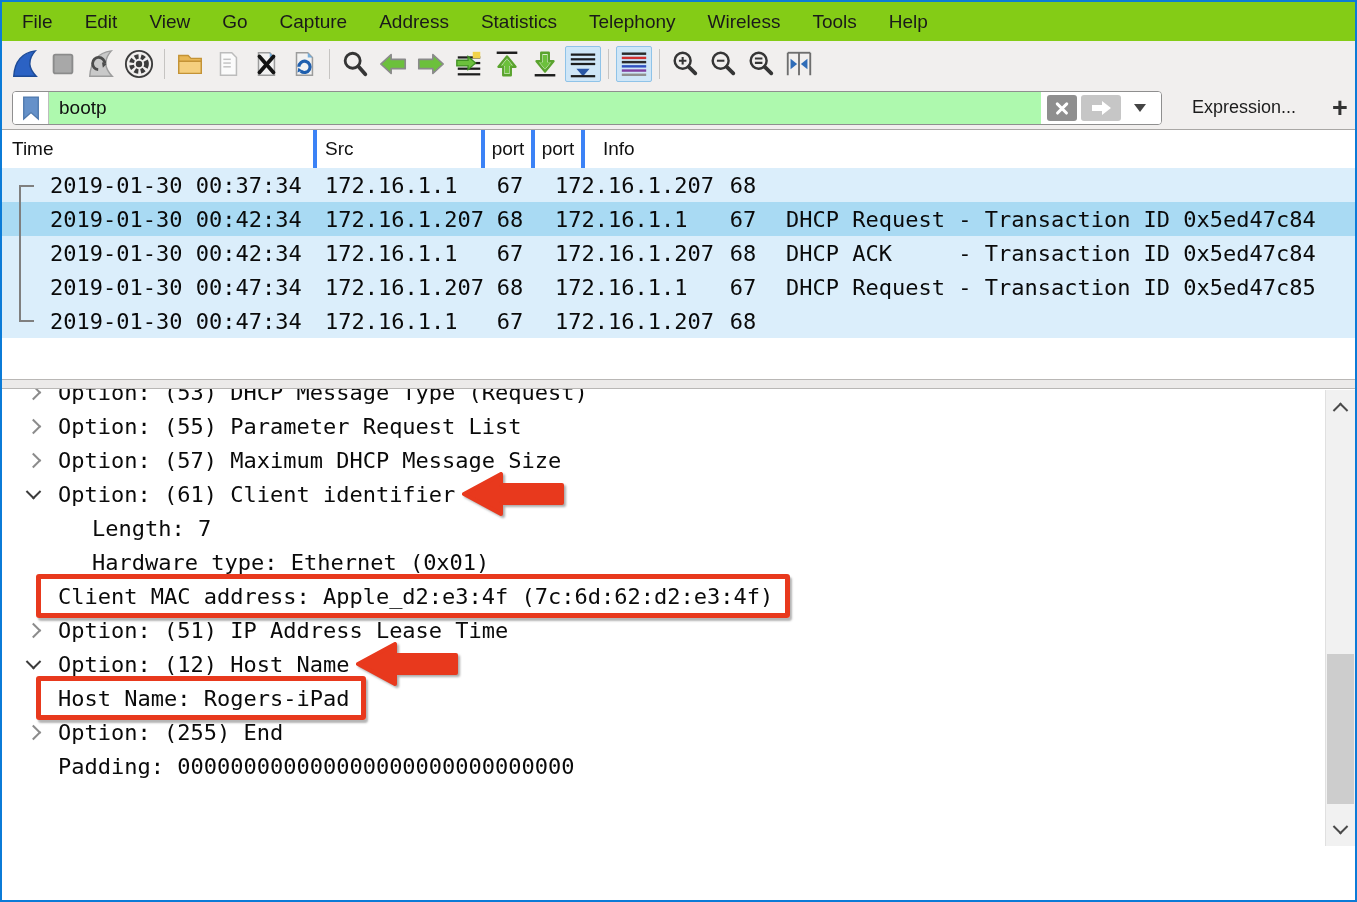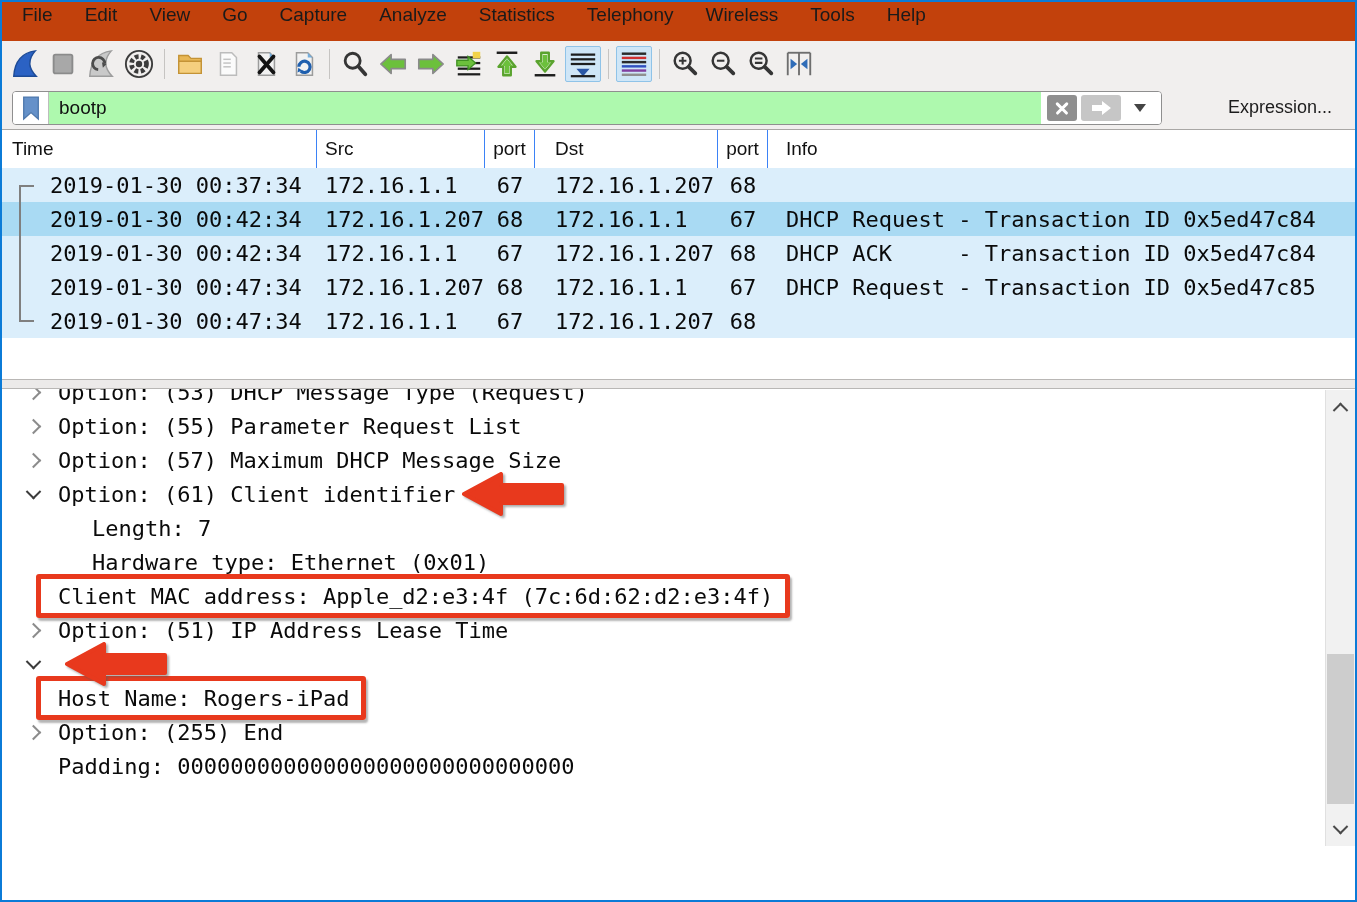--- a/index.html
+++ b/index.html
@@ -19,50 +19,50 @@
   .win-btn{ width:62px; height:100%; display:flex; align-items:center; justify-content:center; }
   .glyph-min{ width:15px; height:0; border-top:1.6px solid #222; }
   .glyph-max{ width:15px; height:15px; border:1.6px solid #222; }
   .glyph-close{ position:relative; width:17px; height:17px; margin-right:20px;}
   .glyph-close::before,.glyph-close::after{
     content:""; position:absolute; left:-1px; top:7.5px; width:20px; height:1.6px; background:#222;
   }
   .glyph-close::before{ transform:rotate(45deg);} .glyph-close::after{ transform:rotate(-45deg);}
 
   
-  .menubar{ height:39px; background:#c2410c; display:flex; padding-left:4px; }
+  .menubar{ height:39px; background:#84cc16; display:flex; align-items:center; padding-left:4px; }
   .menu-item{ font-size:19px; color:#1a1a1a; padding:2px 16px; }
 
   
   .toolbar{ height:45px; background:#f1efee; display:flex; align-items:center; padding-left:4px; }
   .tbtn{ width:36px; height:36px; display:flex; align-items:center; justify-content:center; border:1px solid transparent; border-radius:2px; margin:0 1px; }
   .tbtn.toggled{ background:#cfe6f7; border-color:#8fc3e8; }
   .tsep{ width:1px; height:30px; background:#c6c4c2; margin:0 6px; }
 
   
-  .filterbar{ height:44px; background:#f1efee; display:flex; align-items:center; border-bottom:1px solid #a9a7a5; padding:0 10px;gap:36px; }
+  .filterbar{ height:44px; background:#f1efee; display:flex; align-items:center; border-bottom:1px solid #a9a7a5; padding:0 10px; }
   .filter-box{ display:flex; align-items:center; height:34px; flex:0 0 1150px; border:1px solid #8f8f8f; border-radius:4px; background:#fff; overflow:hidden; }
   .bookmark-btn{ width:36px; height:100%; background:#fff; border-right:1px solid #bdbdbd; display:flex; align-items:center; justify-content:center; }
   .filter-input{ flex:1; height:100%; border:none; outline:none; background:#aef9ae; font-size:19px; color:#111; padding:0 10px; font-family:"Liberation Sans",sans-serif; }
   .filter-controls{ display:flex; align-items:center; background:#fff; height:100%; padding:0 6px; gap:4px; }
   .fc-btn{ width:30px; height:26px; border-radius:3px; display:flex; align-items:center; justify-content:center; }
   .fc-clear{ background:#8f8f8f; }
   .fc-apply{ background:#c6c6c6; width:40px; }
   .fc-drop{ background:#fff; }
   .xglyph{ position:relative; width:14px; height:14px; }
   .xglyph::before,.xglyph::after{ content:""; position:absolute; top:6px; left:-1px; width:16px; height:2.6px; background:#fff; border-radius:2px;}
   .xglyph::before{ transform:rotate(45deg);} .xglyph::after{ transform:rotate(-45deg);}
   .tri-down{ width:0; height:0; border-left:6px solid transparent; border-right:6px solid transparent; border-top:8px solid #444; }
   .expression-label{ font-size:18px; color:#1c1c1c; margin-left:30px; }
   .fsep{ width:1px; height:28px; background:#c3c1bf; margin:0 14px 0 16px; }
   .plus-btn{ font-size:27px; color:#333; font-weight:bold; line-height:20px; padding:0 6px; }
 
   
   .pkt-header{ height:38px; background:#fff; display:flex; align-items:center; font-size:19px; color:#111; }
-  .hcell{ height:100%; display:flex; align-items:center; border-right:1px solid #3b82f6; }
+  .hcell{ height:100%; display:flex; align-items:center; border-right:4px solid #3b82f6; }
   .c0{ width:315px; padding-left:10px; }
   .c1{ width:168px; padding-left:8px; }
   .c2{ width:50px; justify-content:center; }
   .c3{ width:183px; padding-left:20px; }
   .c4{ width:50px; justify-content:center; }
   .c5{ flex:1; padding-left:18px; border-right:none; }
 
   .pkt-rows{ position:relative; }
   .prow{ height:34px; display:flex; align-items:center; background:#dbeefb;
          font-family:"DejaVu Sans Mono","Liberation Mono",monospace; font-size:22px; color:#0a0a0a; }
@@ -111,21 +111,21 @@
 
 <div class="window">
 
 
   <div class="menubar" id="menubar">
       <div class="menu-item">File</div>
       <div class="menu-item">Edit</div>
       <div class="menu-item">View</div>
       <div class="menu-item">Go</div>
       <div class="menu-item">Capture</div>
-      <div class="menu-item">Analyze</div>
+      <div class="menu-item">Address</div>
       <div class="menu-item">Statistics</div>
       <div class="menu-item">Telephony</div>
       <div class="menu-item">Wireless</div>
       <div class="menu-item">Tools</div>
       <div class="menu-item">Help</div>
     </div>
 
   <div class="toolbar">
     <div class="tbtn">
         <svg width="30" height="30" viewBox="0 0 32 32">
@@ -313,21 +313,20 @@
     </div>
     <span class="expression-label">Expression...</span>
     <span class="fsep"></span>
     <span class="plus-btn">+</span>
   </div>
 
   <div class="pkt-header" id="pktHeader">
       <div class="hcell c0">Time</div>
       <div class="hcell c1">Src</div>
       <div class="hcell c2">port</div>
-      <div class="hcell c3">Dst</div>
       <div class="hcell c4">port</div>
       <div class="hcell c5">Info</div>
     </div>
   <div class="pkt-rows" id="pktRows">
     <div class="bracket"></div>
   <div class="prow">
         <div class="pcell pc0">2019-01-30 00:37:34</div>
         <div class="pcell pc1">172.16.1.1</div>
         <div class="pcell pc2">67</div>
         <div class="pcell pc3">172.16.1.207</div>
@@ -415,20 +414,21 @@
         <div class="drow lvl0">
           <span class="exp">
             <span class="chev"></span>
           </span>
           <span class="dtext">Option: (51) IP Address Lease Time</span>
         </div>
         <div class="drow lvl0">
           <span class="exp">
             <span class="chev open"></span>
           </span>
+          <span class="dtext">Option: (12) Host Name</span>
           <svg class="red-arrow" width="104" height="46" viewBox="0 0 104 46">
     <polygon points="3,23 40,3 40,14 101,14 101,32 40,32 40,43" fill="#e8391d" stroke="#e8391d" stroke-width="4" stroke-linejoin="round"></polygon>
   </svg>
         </div>
         <div class="drow lvl1">
           <span class="exp"></span>
           <span class="redbox">
             <span class="dtext">Host Name: Rogers-iPad</span>
           </span>
         </div>

